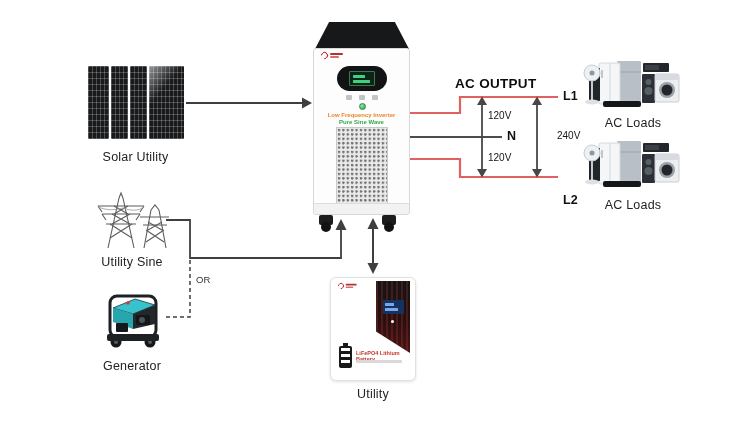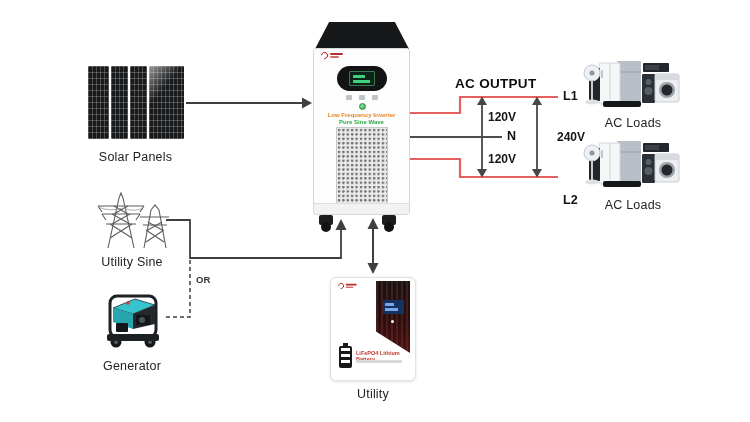--- a/index.html
+++ b/index.html
@@ -7,21 +7,21 @@
   .canvas{
     position:relative;width:750px;height:422px;background:#ffffff;overflow:hidden;
     font-family:"Liberation Sans", sans-serif;color:#1f1f1f;
   }
   .abs{position:absolute;}
   svg.wires{position:absolute;left:0;top:0;width:750px;height:422px;pointer-events:none;}
 
   
   .comp-label{position:absolute;text-align:center;font-size:12.5px;color:#222;letter-spacing:.2px;}
   .wire-label{position:absolute;font-weight:bold;font-size:12.5px;color:#111;text-align:right;}
-  .volt-label{position:absolute;font-weight:bold;font-size:12px;color:#161616;}
+  .volt-label{position:absolute;font-weight:normal;font-size:10px;color:#161616;}
   .ac-title{position:absolute;font-weight:bold;font-size:13.5px;color:#0d0d0d;letter-spacing:.3px;}
   .or-label{position:absolute;font-size:9.5px;color:#333;}
 
   
   .solar{position:absolute;left:88px;top:66px;width:96px;height:73px;display:flex;gap:2px;}
   .panel{
     height:100%;background-color:#181a1c;border-radius:1px;position:relative;overflow:hidden;
     background-image:
       repeating-linear-gradient(to right, rgba(255,255,255,.22) 0 1px, transparent 1px 4px),
       repeating-linear-gradient(to bottom, rgba(255,255,255,.22) 0 1px, transparent 1px 6px);
@@ -129,39 +129,39 @@
       <polygon points="532,169 537,177.5 542,169" fill="#474747"></polygon>
     </g>
   </svg>
 
   <div class="solar">
     <div class="panel p1"></div>
     <div class="panel p2"></div>
     <div class="panel p3"></div>
     <div class="panel p4"></div>
   </div>
-  <div class="comp-label" style="left:83px;top:150px;width:105px;">Solar Panels</div>
+  <div class="comp-label" style="left:83px;top:150px;width:105px;">Solar Utility</div>
 
   <svg class="icon-svg" style="left:96px;top:190px;" width="74" height="60" viewBox="0 0 74 60">
     <g stroke="#5c5c5c" stroke-width="1.1" fill="none">
       <path d="M12,58 L23,8 M38,58 L27,8"></path>
       <path d="M2,16 H48 M6,24 H44 M10,34 H40"></path>
       <path d="M14,48 L36,34 M36,48 L14,34 M16,34 L34,24 M34,34 L16,24 M18,24 L32,16 M32,24 L18,16"></path>
       <path d="M2,16 L6,22 M48,16 L44,22 M6,24 L10,30 M44,24 L40,30"></path>
       <path d="M23,8 L25,3 L27,8"></path>
       <path d="M48,58 L55,20 M70,58 L63,20"></path>
       <path d="M44,27 H73 M47,35 H71"></path>
       <path d="M50,52 L68,40 M68,52 L50,40 M52,40 L66,32 M66,40 L52,32"></path>
       <path d="M55,20 L59,15 L63,20"></path>
       <path d="M2,17 Q14,22 27,18 Q40,23 48,17" stroke="#9a9a9a" stroke-width=".8"></path>
     </g>
   </svg>
   <div class="comp-label" style="left:82px;top:255px;width:100px;">Utility Sine</div>
 
-  <div class="or-label" style="left:196px;top:274px;font-weight:bold;">OR</div>
+  <div class="or-label" style="left:196px;top:274px;">OR</div>
 
   <svg class="icon-svg" style="left:101px;top:291px;" width="64" height="60" viewBox="0 0 64 60">
     <circle cx="15" cy="51" r="5.5" fill="#15181b"></circle>
     <circle cx="49" cy="51" r="5.5" fill="#15181b"></circle>
     <circle cx="15" cy="51" r="2" fill="#555b61"></circle>
     <circle cx="49" cy="51" r="2" fill="#555b61"></circle>
     <rect x="6" y="43" width="52" height="7" rx="2" fill="#1d2125"></rect>
     <rect x="9" y="5" width="46" height="41" rx="7" fill="none" stroke="#1d2125" stroke-width="3"></rect>
     <polygon points="12,17 34,8 54,14 32,23" fill="#36c3cb" stroke="#17343a" stroke-width=".8"></polygon>
     <polygon points="12,17 32,23 32,38 12,31" fill="#27a6ae"></polygon>

